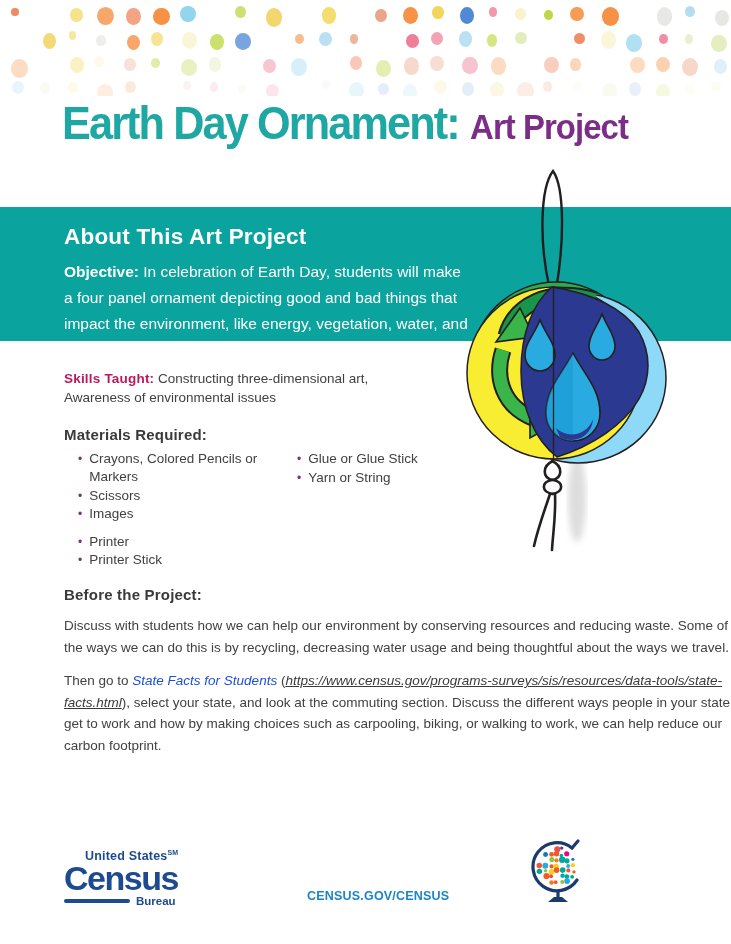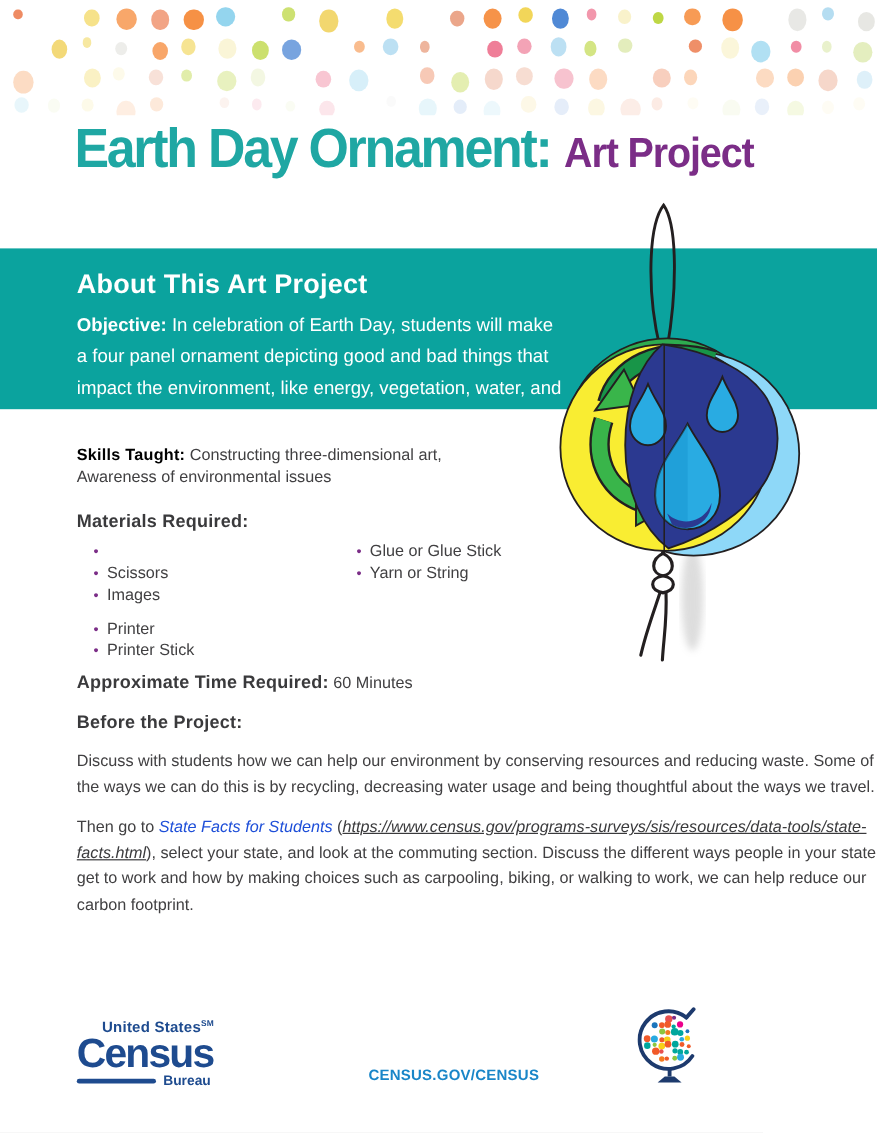--- a/index.html
+++ b/index.html
@@ -26,21 +26,21 @@
   .banner { position:absolute; left:0; top:207px; width:731px; height:134px; padding:17px 0 0 64px; }
   .banner h2 { color:#ffffff; font-size:22.5px; font-weight:bold; letter-spacing:.2px; }
   .banner .objective { margin-top:9px; width:404px; color:#ffffff; font-size:15.5px; line-height:26px; }
   .banner .objective b { font-weight:bold; }
 
   
   .ornament { position:absolute; left:440px; top:160px; width:260px; height:400px; z-index:5; }
 
   
   .content { position:absolute; left:64px; top:369px; width:668px; color:#414042; font-size:13.5px; }
-  .lead-in { font-weight:bold; color:#000000; letter-spacing:.2px; }
+  .lead-in { font-weight:bold; color:#be185d; letter-spacing:.2px; }
   .skills { width:335px; line-height:19px; }
   .sec-head { color:#3a3a3c; font-weight:bold; font-size:15px; letter-spacing:.2px; }
   .materials-head { margin-top:19px; }
   .bullet-cols { display:flex; margin-top:7px; }
   .bullet-col1 { width:219px; }
   .bullet { display:flex; line-height:18px; margin-bottom:0.5px; }
   .bullet .dot-glyph { color:#7b2d87; margin:0 7px 0 14px; font-size:12px; }
   .resources-head { margin-top:10px; }
   .resources-list { margin-top:9px; }
   .time-line { margin-top:9px; font-size:13.5px; }
@@ -216,20 +216,21 @@
 
   <div class="content">
 
     <div class="skills"><span class="lead-in">Skills Taught:</span><span> Constructing three-dimensional art, Awareness of environmental issues</span></div>
 
     <div class="sec-head materials-head">Materials Required:</div>
     <div class="bullet-cols">
       <div class="bullet-col1">
         <div class="bullet">
             <span class="dot-glyph" style="color: rgb(123, 45, 135);">•</span>
+            <span>Crayons, Colored Pencils or Markers</span>
           </div>
         <div class="bullet">
             <span class="dot-glyph" style="color: rgb(123, 45, 135);">•</span>
             <span>Scissors</span>
           </div>
         <div class="bullet">
             <span class="dot-glyph" style="color: rgb(123, 45, 135);">•</span>
             <span>Images</span>
           </div>
       </div>
@@ -249,21 +250,20 @@
       <div class="bullet">
           <span class="dot-glyph" style="color: rgb(123, 45, 135);">•</span>
           <span>Printer</span>
         </div>
       <div class="bullet">
           <span class="dot-glyph" style="color: rgb(123, 45, 135);">•</span>
           <span>Printer Stick</span>
         </div>
     </div>
 
-    <div class="time-line"><span class="sec-head">Approximate Time Required:</span><span> 60 Minutes</span></div>
 
     <div class="sec-head before-head">Before the Project:</div>
 
     <p class="para">Discuss with students how we can help our environment by conserving resources and reducing waste.  Some of the ways we can do this is by recycling, decreasing water usage and being thoughtful about the ways we travel.</p>
 
     <p class="para"><span>Then go to </span><a class="link-blue">State Facts for Students</a><span> (</span><a class="link-url">https://www.census.gov/programs-surveys/sis/resources/data-tools/state-facts.html</a><span>), select your state, and look at the commuting section.  Discuss the different ways people in your state get to work and how by making choices such as carpooling, biking, or walking to work, we can help reduce our carbon footprint.</span></p>
   </div>
 
   <div class="census-logo" style="color: rgb(30, 75, 143);">
     <div class="census-top"><span>United States</span><sup>SM</sup></div>

